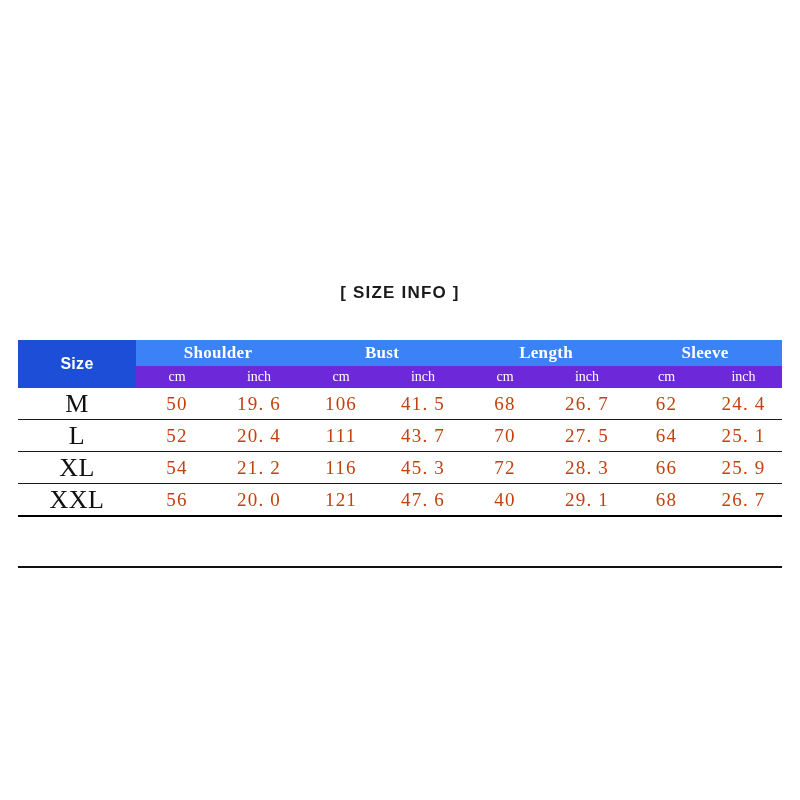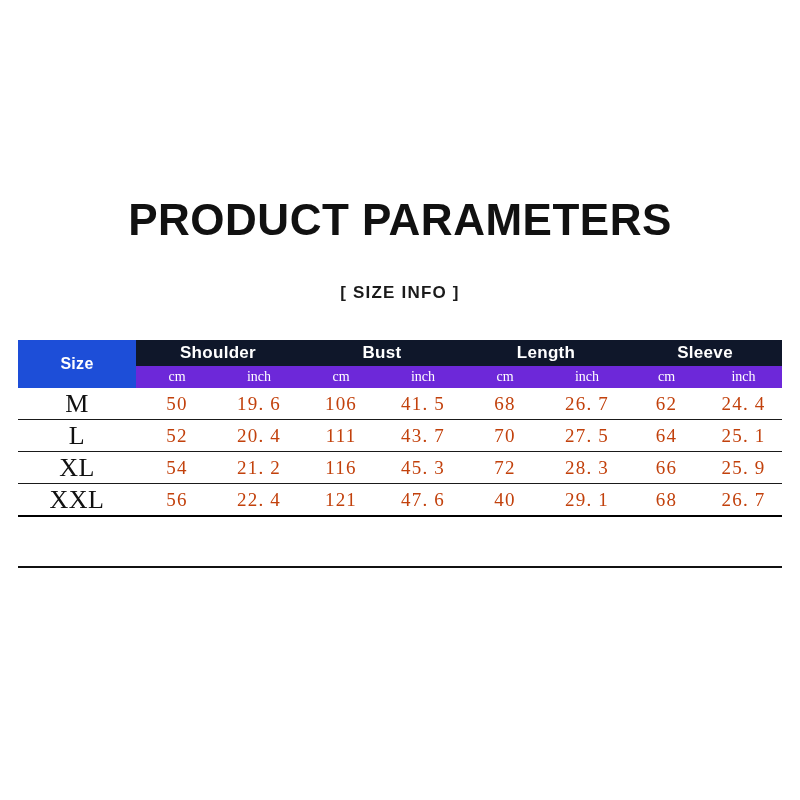--- a/index.html
+++ b/index.html
@@ -57,23 +57,23 @@
     table-layout: fixed;
   }
   table.size-table td, table.size-table th {
     padding: 0;
     margin: 0;
     text-align: center;
     vertical-align: middle;
   }
   
   .hdr-group {
-    background: #0f172a;
+    background: #3b82f6;
     color: #ffffff;
-    font-family: Liberation Sans, sans-serif;
+    font-family: Liberation Serif, serif;
     font-weight: bold;
     font-size: 17px;
     height: 26px;
     letter-spacing: 0.3px;
   }
   .hdr-unit {
     background: #6d28d9;
     color: #ffffff;
     font-family: "Liberation Serif", serif;
     font-size: 14px;
@@ -114,21 +114,20 @@
     width: 764px;
     height: 2px;
     background: #111111;
   }
 </style>
 </head>
 <body>
 
 <div class="page">
 
-  <div class="title">PRODUCT PARAMETERS</div>
   <div class="subtitle">[ SIZE INFO ]</div>
 
   <div class="table-wrap">
     <table class="size-table">
       <colgroup>
         <col style="width:118px">
         <col style="width:82px">
         <col style="width:82px">
         <col style="width:82px">
         <col style="width:82px">
@@ -186,21 +185,21 @@
           <td class="num">116</td>
           <td class="num">45. 3</td>
           <td class="num">72</td>
           <td class="num">28. 3</td>
           <td class="num">66</td>
           <td class="num">25. 9</td>
         </tr>
         <tr>
           <td class="size-cell">XXL</td>
           <td class="num">56</td>
-          <td class="num">22. 4</td>
+          <td class="num">20. 0</td>
           <td class="num">121</td>
           <td class="num">47. 6</td>
           <td class="num">40</td>
           <td class="num">29. 1</td>
           <td class="num">68</td>
           <td class="num">26. 7</td>
         </tr>
       </tbody>
     </table>
   </div>

